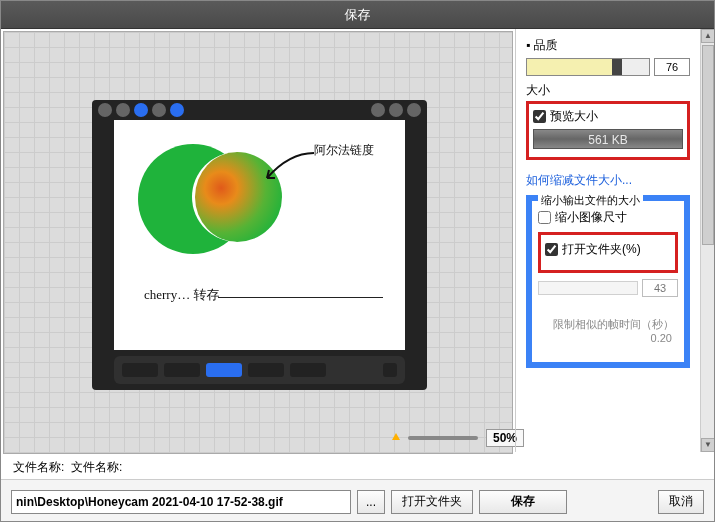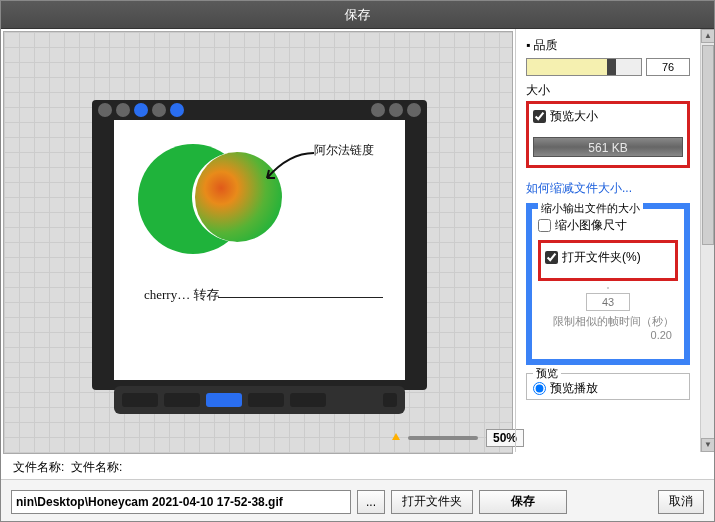--- a/index.html
+++ b/index.html
@@ -15,21 +15,21 @@
     background-color: #dcdcdc;
     border: 1px solid #aaa;
     margin: 2px;
   }
 
   .canvas-area { position: absolute; left: 88px; top: 68px; width: 335px; height: 290px; background: #232323; border-radius: 4px; }
   .canvas-top { height: 20px; display: flex; align-items: center; padding: 0 6px; gap: 4px; }
   .tb-icon { width: 14px; height: 14px; border-radius: 50%; }
   .tb-blue { background: #2a6ef0; }
   .tb-white { background: rgba(255,255,255,0.3); }
-  .canvas-inner { background: #fff; margin: 0 22px 0 22px; height: 260px; position: relative; overflow: hidden; }
+  .canvas-inner { background: #fff; margin: 0 22px 0 22px; height: 230px; position: relative; overflow: hidden; }
   .canvas-bottom { height: 28px; margin: 6px 22px 0 22px; background: #303030; border-radius: 6px; display:flex; align-items:center; gap:6px; padding:0 8px;}
   .cb-pill { width: 36px; height: 14px; background:#222; border-radius:3px; }
   .cb-pill.active { background:#2a6ef0; }
 
   
   .circle1 { position:absolute; left:24px; top:24px; width:110px; height:110px; border-radius:50%; background:#1fb33b; }
   .circle2 { position:absolute; left:78px; top:32px; width:90px; height:90px; border-radius:50%;
     background: radial-gradient(circle at 30% 40%, #e05a1a 0%, #e88b1a 20%, #56b335 55%, #1fb33b 80%);
     border-left: 3px solid #fff; }
   .arrow-line { position:absolute; left:145px; top:28px; width:60px; height:40px; }
@@ -43,39 +43,39 @@
   .zoom-mark::before { content:""; position:absolute; left:0; top:0; border-left:4px solid transparent; border-right:4px solid transparent; border-bottom:7px solid #ffb000; }
   .zoom-slider { width: 70px; height:4px; background:#888; position:relative; border-radius:2px; }
   .zoom-box { background:#f8f8f8; border:1px solid #999; padding:1px 6px; font-size:12px;font-weight:bold; }
 
   .side { flex:1; padding: 8px 8px 4px 10px; font-size:12px; position:relative; height:423px; overflow:hidden; border-left:1px solid #ccc;}
   .side-section { margin-bottom: 6px; }
   .bullet-label::before { content:"▪ "; }
 
   .quality-row { display:flex; align-items:center; gap:4px; margin-top:4px; }
   .quality-bar { flex:1; height:18px; border:1px solid #888; background: linear-gradient(to right, #f5f0b0 0%, #f5f0b0 70%, #444 70%, #444 78%, #eee 78%); }
-  .num-box { width:44px; height:18px; border:1px solid #888; text-align:center; line-height:16px; background:#fff; font-size:11px;}
+  .num-box { width:36px; height:18px; border:1px solid #888; text-align:center; line-height:16px; background:#fff; font-size:11px;}
 
   .size-bar-wrap { border:3px solid #d52020; padding:4px 4px 8px 4px; margin-top:2px; }
   .size-bar { height:20px; background:linear-gradient(to bottom,#888,#666,#888); color:#e8e8e8; text-align:center; line-height:20px; font-size:12px; border:1px solid #555; }
 
   .link { color:#1a5edc; cursor:pointer; margin:6px 0 4px 0; display:inline-block; }
 
   .group-box { border:6px solid #3b82f6; padding:8px 6px 18px 6px; margin-top:2px; position:relative; }
   .group-title { position:absolute; top:-8px; left:6px; background:#fff; padding:0 3px; font-size:11px; }
   .chk-row { display:flex; align-items:center; gap:4px; margin-bottom:6px; }
   .chk { width:13px; height:13px; accent-color:#333; }
 
   .red-box2 { border:3px solid #d52020; padding:6px 4px; margin-top:6px; }
   .inner-slider-row { display:flex; align-items:center; gap:4px; }
   .inner-slider { flex:1; height:14px; border:1px solid #888; background:linear-gradient(to right,#999 0%,#555 70%,#fff 70%); }
 
-  .dim-row { display:flex; align-items:center; gap:4px; margin-top:6px; opacity:0.55;flex-direction:column; }
+  .dim-row { display:flex; align-items:center; gap:4px; margin-top:6px; opacity:0.55; }
   .dim-slider { flex:1; height:14px; border:1px solid #aaa; background:#eee; }
-  .hint { color:#888; font-size:11px; margin-top:3px; text-align:right; padding-right:4px;}
+  .hint { color:#888; font-size:11px; margin-top:20px; text-align:right; padding-right:4px;}
   .hint2 { color:#888; font-size:11px; text-align:right; padding-right:6px; }
 
   .preview-group { border:1px solid #bbb; margin-top:8px; padding:6px 6px 2px 6px; position:relative; }
   .radio-row { display:flex; align-items:center; gap:4px; }
 
   .bottom { position:absolute; left:0; right:0; bottom:0; height:60px; background:#f4f4f4; border-top:1px solid #ccc; padding:6px 10px; display:flex; align-items:center; gap:6px; }
   .label-row { position:absolute; left:12px; top:458px; font-size:12px; }
   .file-input { width:340px; height:24px; border:1px solid #888; background:#fff; padding:0 4px; font-size:12px;font-weight:bold; }
   .btn { height:24px; border:1px solid #888; background:linear-gradient(#fdfdfd,#e8e8e8); font-size:12px; cursor:pointer; padding:0 10px; }
   .btn-small { width:28px; padding:0; }
@@ -148,21 +148,21 @@
         <span class="bullet-label">品质</span>
         <div class="quality-row">
           <div class="quality-bar"></div>
           <div class="num-box">76</div>
         </div>
       </div>
 
       <div class="side-section">
         <span>大小</span>
         <div class="size-bar-wrap">
-          <div class="chk-row" style="margin-bottom:12px">
+          <div class="chk-row" style="margin-bottom:4px">
             <input type="checkbox" class="chk" checked="" style="">
             <span>预览大小</span>
           </div>
           <div class="size-bar">561 KB</div>
         </div>
       </div>
 
       <a class="link">如何缩减文件大小...</a>
 
       <div class="group-box">
@@ -181,27 +181,20 @@
         </div>
 
         <div class="dim-row">
           <div class="dim-slider"></div>
           <div class="num-box">43</div>
         </div>
         <div class="hint">限制相似的帧时间（秒）</div>
         <div class="hint2">0.20</div>
       </div>
 
-      <div class="preview-group">
-        <span class="group-title">预览</span>
-        <div class="radio-row">
-          <input type="radio" checked="" style="">
-          <span>预览播放</span>
-        </div>
-      </div>
     </div>
   </div>
 </div>
 
 <div class="label-row">
   <span>文件名称:</span>&nbsp;
   <span>文件名称:</span>
 </div>
 
 <div class="bottom" style="height:42px; padding-top:8px;">

